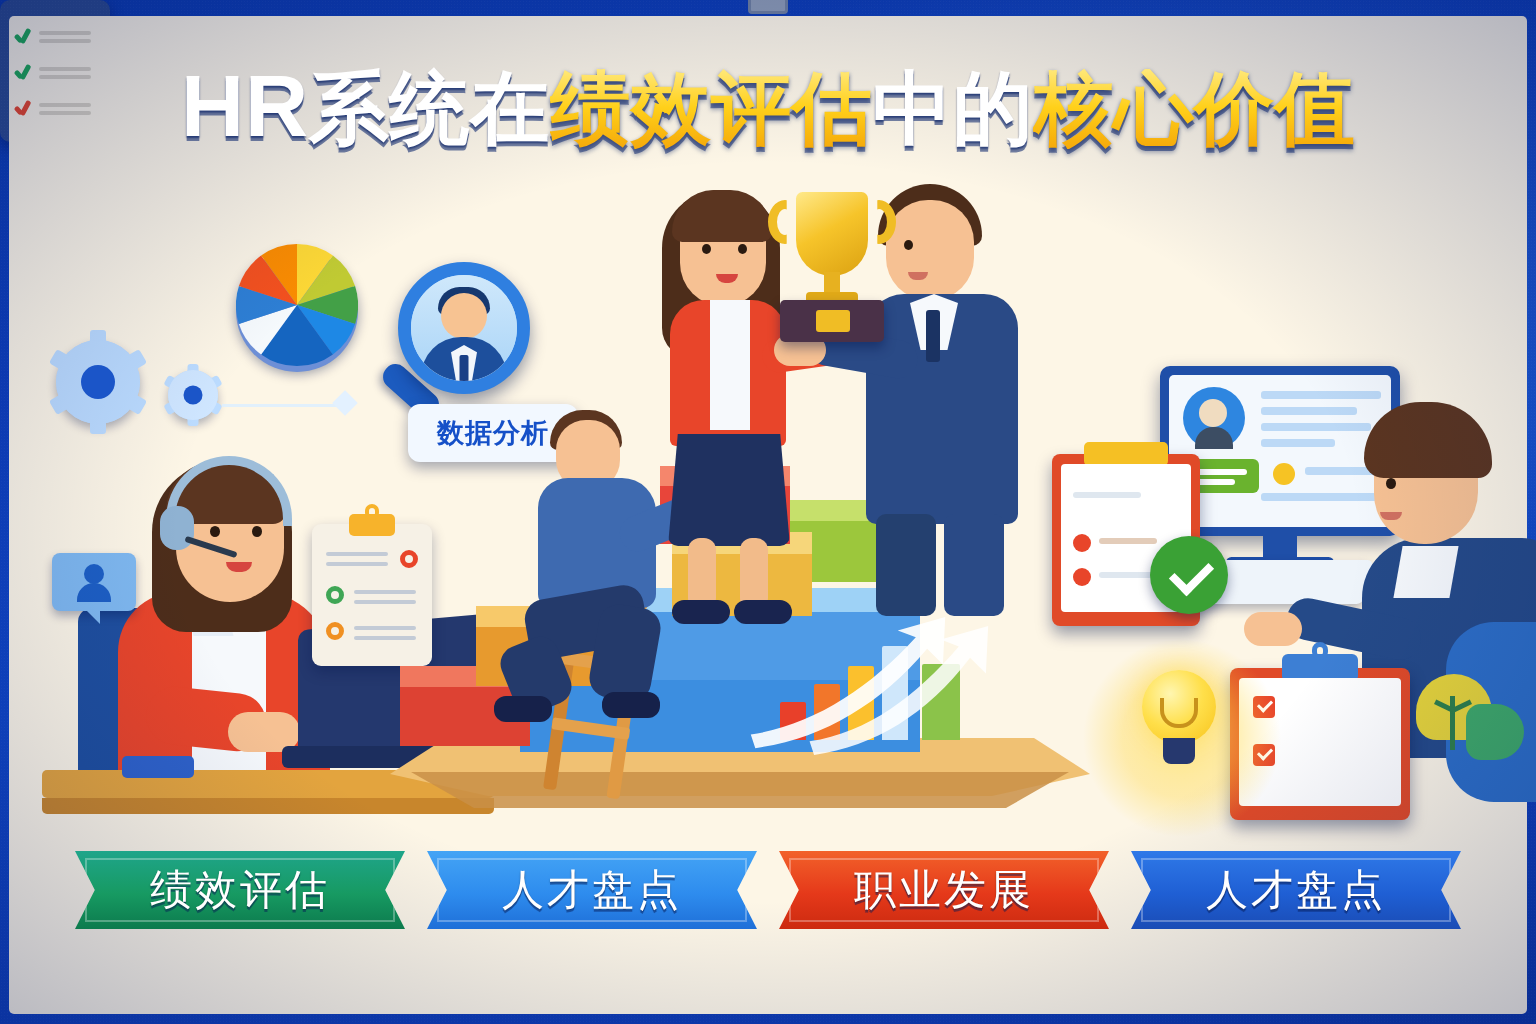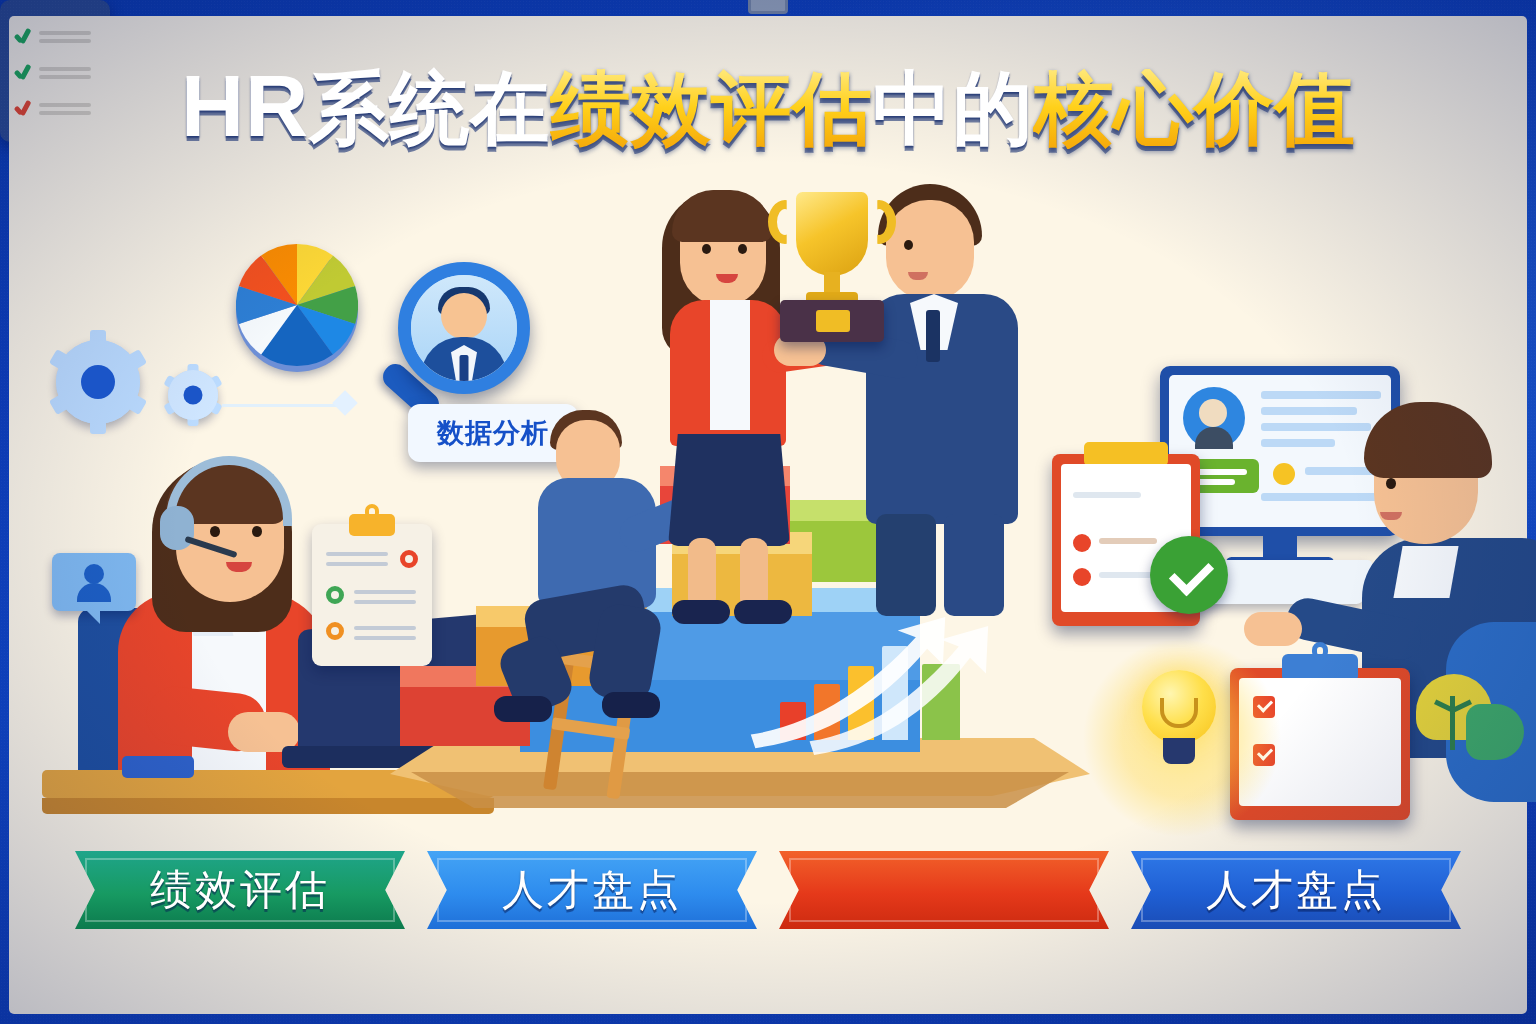--- a/index.html
+++ b/index.html
@@ -594,20 +594,21 @@
     <div class="ribbon rb-green">
       <div class="inner"></div>
       <div class="txt">绩效评估</div>
     </div>
     <div class="ribbon rb-ltblue">
       <div class="inner"></div>
       <div class="txt">人才盘点</div>
     </div>
     <div class="ribbon rb-red">
       <div class="inner"></div>
+      <div class="txt">职业发展</div>
     </div>
     <div class="ribbon rb-blue">
       <div class="inner"></div>
       <div class="txt">人才盘点</div>
     </div>
   </div>
 
 </div>
 
 </body></html>

